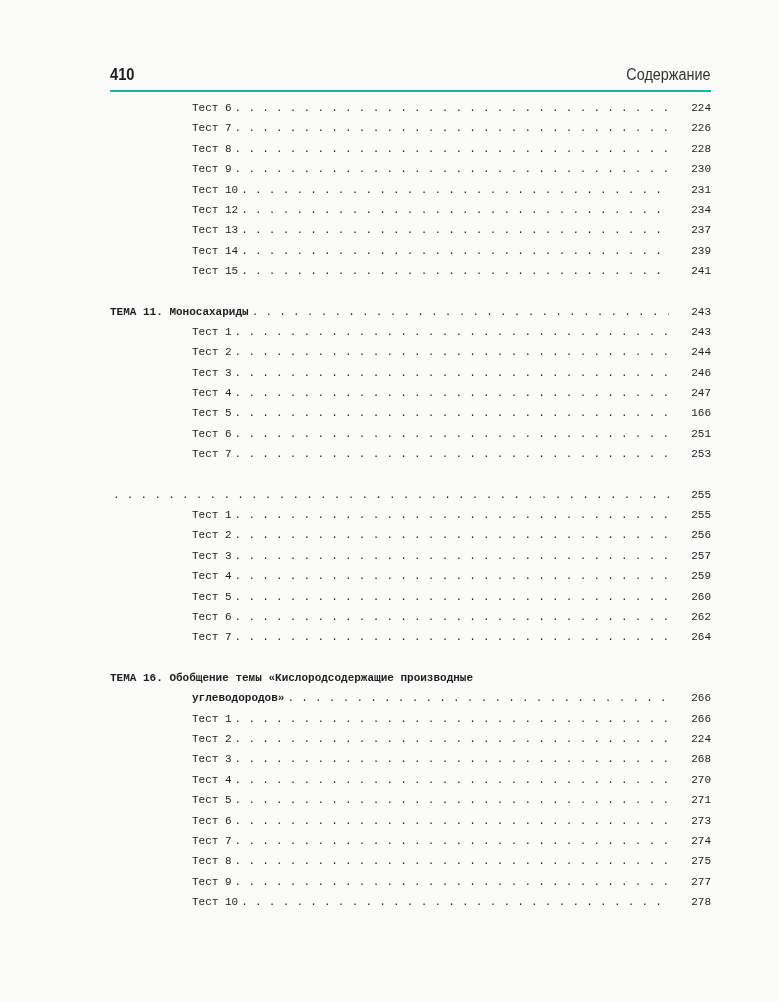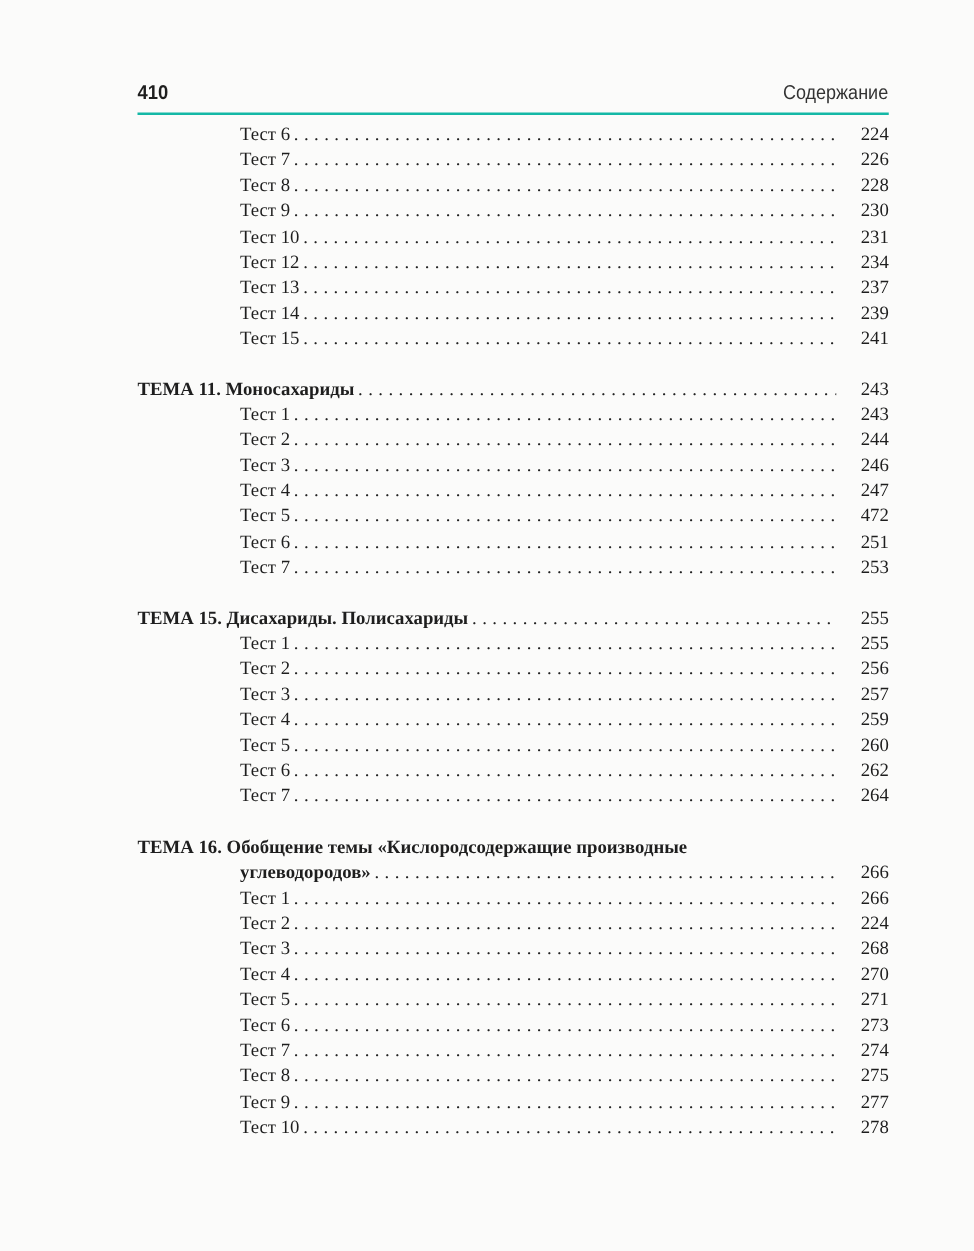--- a/index.html
+++ b/index.html
@@ -20,22 +20,22 @@
       font-size: 16px; font-weight: bold;
       transform: scaleX(0.92); transform-origin: left;
     }
     .header-title {
       position: absolute; right: 0; top: 2px;
       font-size: 16px; color: #333;
       transform: scaleX(0.9); transform-origin: right;
     }
     .toc {
       position: absolute; left: 110px; top: 98px; width: 601px;
-      font-family: Liberation Serif, serif;
-      font-size: 15px;
+      font-family: Liberation Mono, monospace;
+      font-size: 11px;
     }
     .row {
       position: relative;
       height: 20.4px; line-height: 20.4px;
       display: flex; align-items: baseline;
       white-space: nowrap;
     }
     .row.test { padding-left: 82px; }
     .row.cont { padding-left: 82px; }
     .row.theme, .row.theme-line1 { font-weight: bold; }
@@ -138,37 +138,36 @@
       <span class="pnum">246</span>
     </div>
   <div class="row test">
       <span class="label">Тест 4</span>
       <span class="dots"></span>
       <span class="pnum">247</span>
     </div>
   <div class="row test">
       <span class="label">Тест 5</span>
       <span class="dots"></span>
-      <span class="pnum">472</span>
+      <span class="pnum">166</span>
     </div>
   <div class="row test">
       <span class="label">Тест 6</span>
       <span class="dots"></span>
       <span class="pnum">251</span>
     </div>
   <div class="row test">
       <span class="label">Тест 7</span>
       <span class="dots"></span>
       <span class="pnum">253</span>
     </div>
 
   <div class="gap"></div>
 
   <div class="row theme">
-      <span class="label">ТЕМА 15. Дисахариды. Полисахариды</span>
       <span class="dots"></span>
       <span class="pnum">255</span>
     </div>
   <div class="row test">
       <span class="label">Тест 1</span>
       <span class="dots"></span>
       <span class="pnum">255</span>
     </div>
   <div class="row test">
       <span class="label">Тест 2</span>

